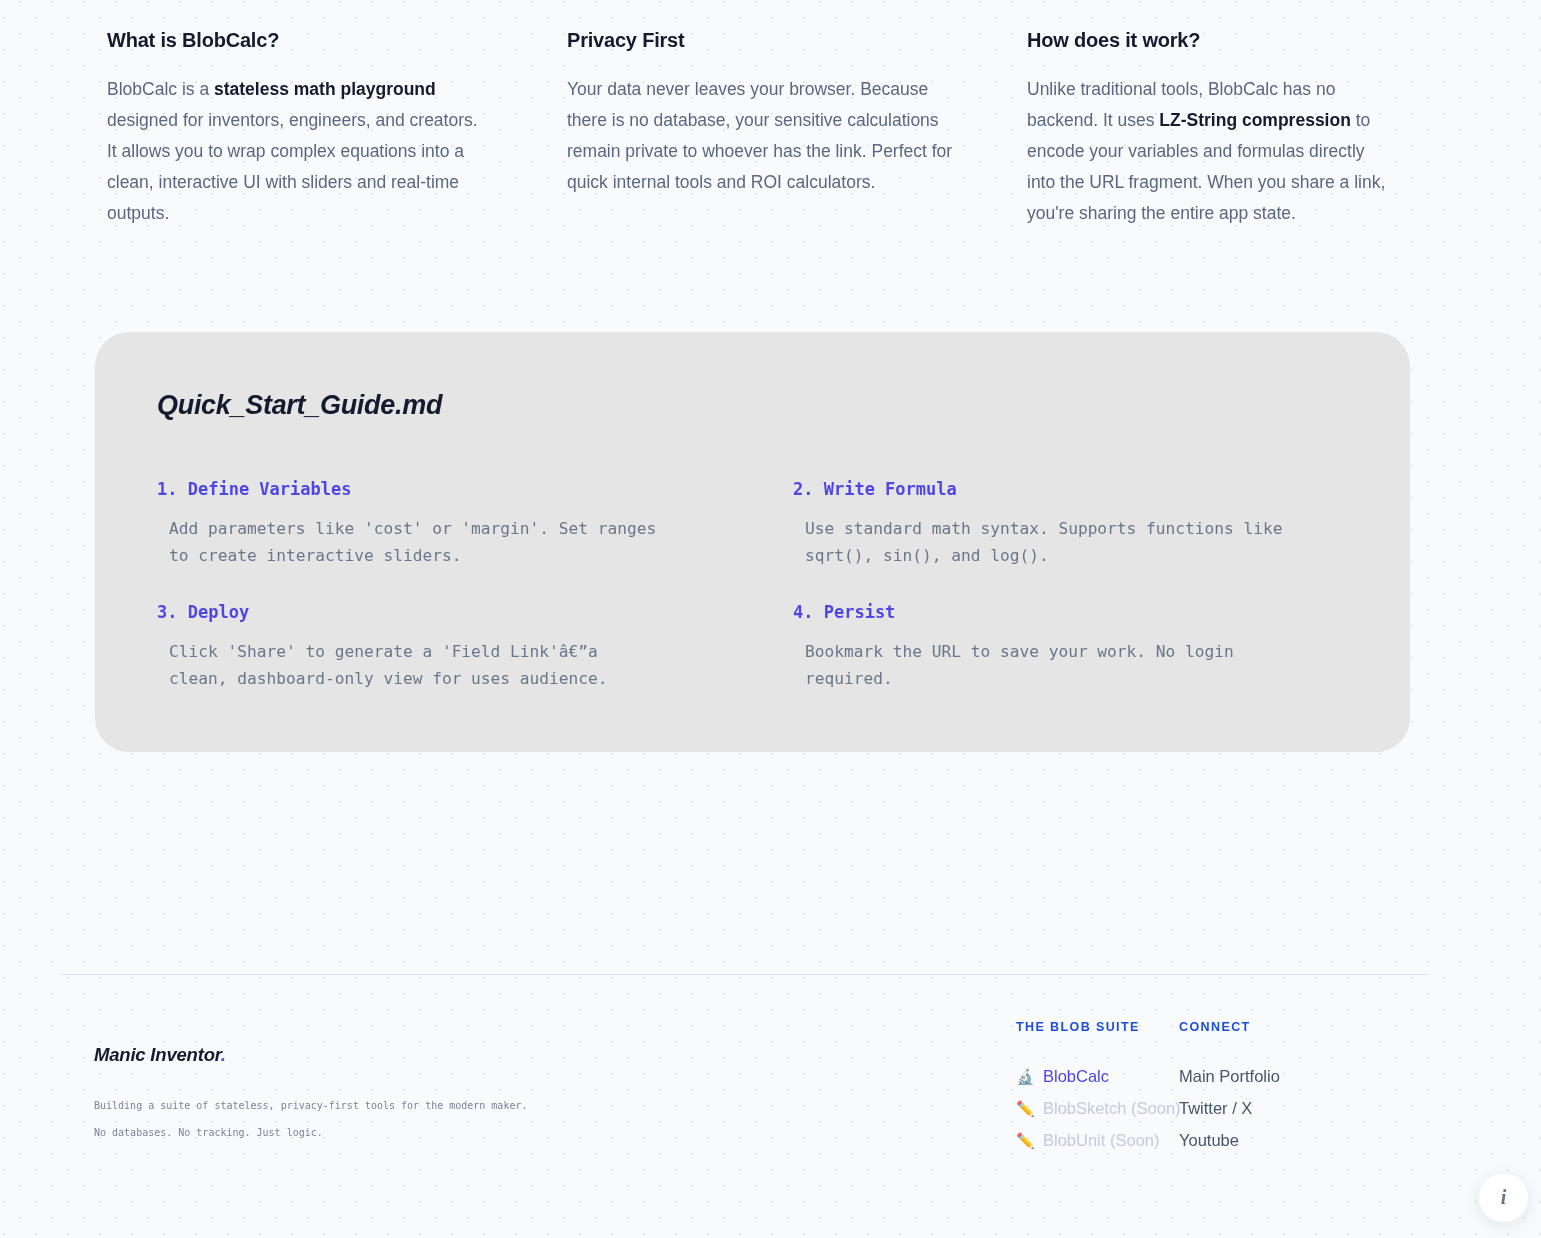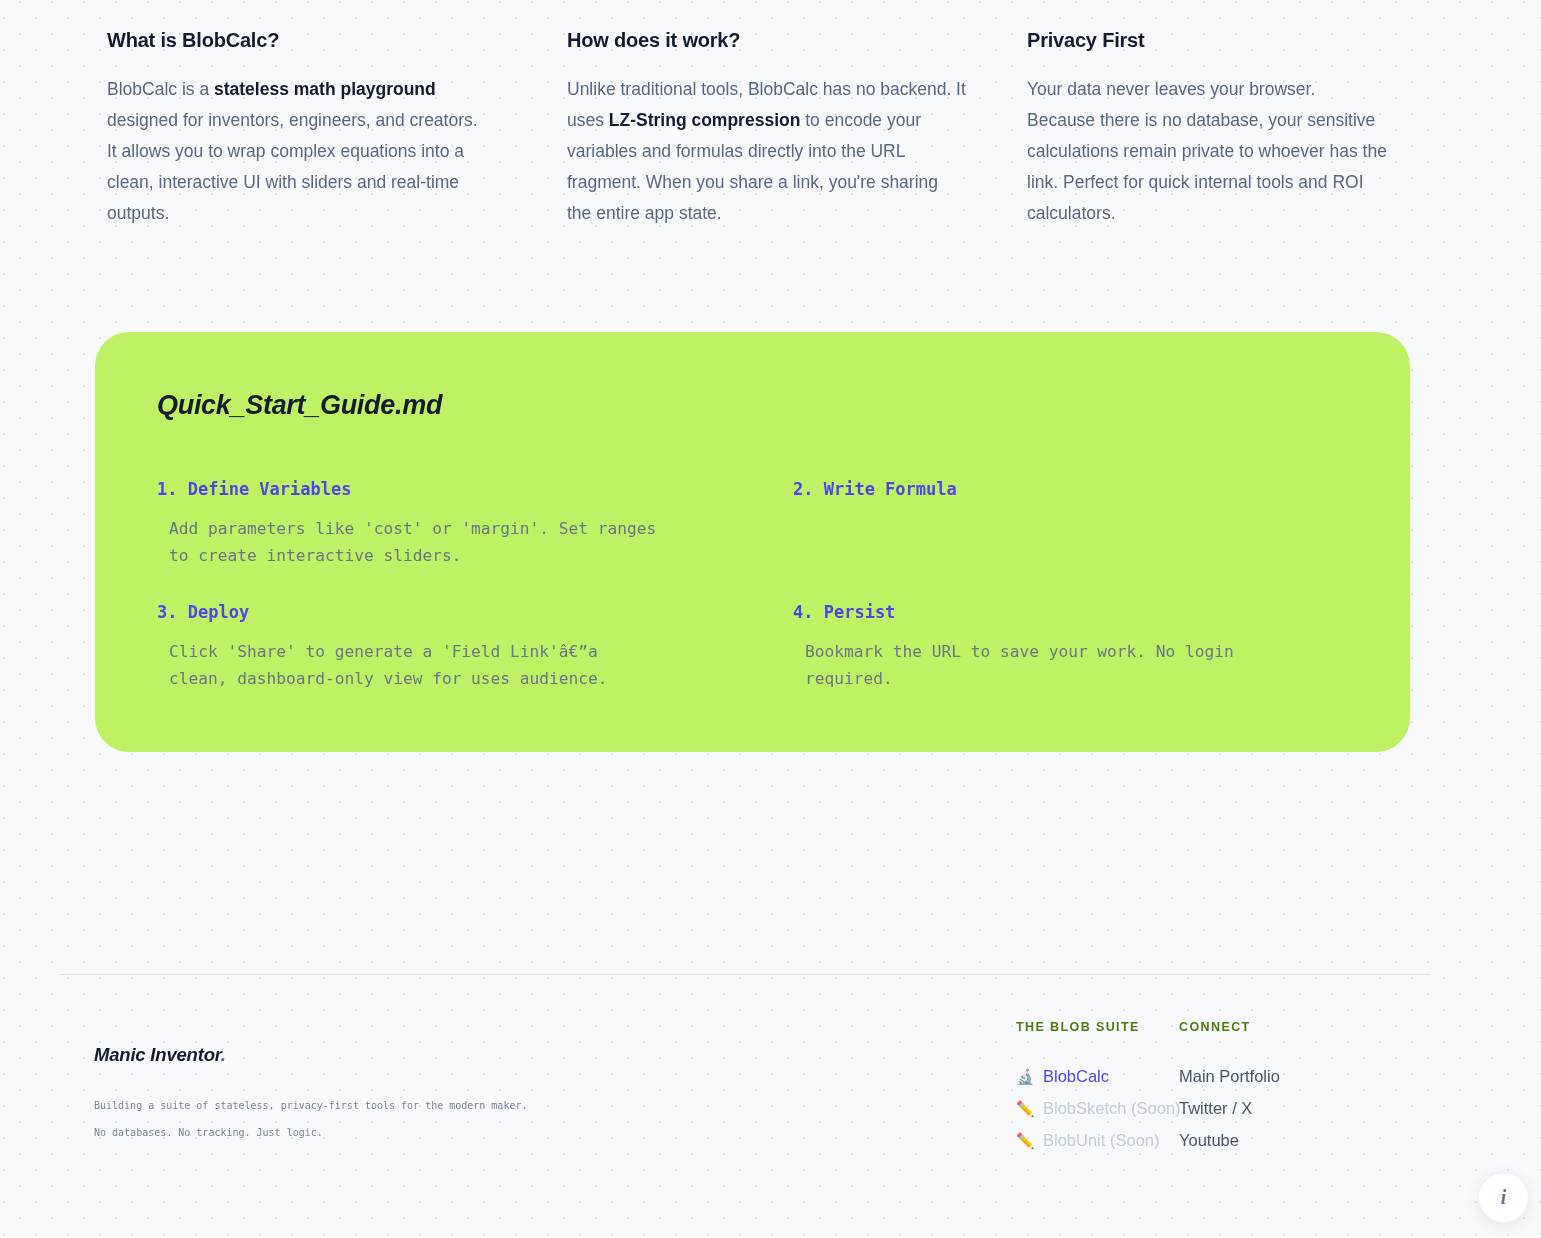--- a/index.html
+++ b/index.html
@@ -58,21 +58,21 @@
   .feature-col:nth-child(3) .feature-body { max-width: 360px; }
   .feature-body b { color: #151b2e; font-weight: bold; }
 
   
   .guide-card {
     position: absolute;
     left: 95px;
     top: 332px;
     width: 1315px;
     height: 420px;
-    background: #bef264;
+    background: #e5e5e5;
     border-radius: 34px;
     box-sizing: border-box;
     padding: 58px 62px;
   }
   .guide-title {
     font-size: 27px;
     font-weight: bold;
     font-style: italic;
     color: #151b2e;
     letter-spacing: -0.3px;
@@ -149,21 +149,21 @@
     position: absolute;
     top: 0;
   }
   .footer-col.suite { left: 1016px; width: 210px; }
   .footer-col.connect { left: 1179px; width: 200px; }
 
   .footer-col-title {
     font-size: 12.5px;
     font-weight: bold;
     letter-spacing: 1.4px;
-    color: #4d7c0f;
+    color: #1d4ed8;
     margin: 0 0 26px 0;
   }
   .footer-link {
     display: flex;
     align-items: center;
     gap: 9px;
     font-size: 16.5px;
     line-height: 32px;
     color: #475569;
     text-decoration: none;
@@ -205,39 +205,41 @@
 <body>
 
 <div class="page">
 
   <section class="features">
     <div class="feature-col">
       <h2 class="feature-title">What is BlobCalc?</h2>
       <p class="feature-body"><span>BlobCalc is a </span><b>stateless math playground</b><span> designed for inventors, engineers, and creators. It allows you to wrap complex equations into a clean, interactive UI with sliders and real-time outputs.</span></p>
     </div>
     <div class="feature-col">
+      <h2 class="feature-title">Privacy First</h2>
+      <p class="feature-body"><span>Your data never leaves your browser. Because there is no database, your sensitive calculations remain private to whoever has the link. Perfect for quick internal tools and ROI calculators.</span></p>
+    </div>
+    <div class="feature-col">
       <h2 class="feature-title">How does it work?</h2>
       <p class="feature-body"><span>Unlike traditional tools, BlobCalc has no backend. It uses </span><b>LZ-String compression</b><span> to encode your variables and formulas directly into the URL fragment. When you share a link, you're sharing the entire app state.</span></p>
-    </div>
-    <div class="feature-col">
-      <h2 class="feature-title">Privacy First</h2>
-      <p class="feature-body"><span>Your data never leaves your browser. Because there is no database, your sensitive calculations remain private to whoever has the link. Perfect for quick internal tools and ROI calculators.</span></p>
     </div>
   </section>
 
   <section class="guide-card">
     <h3 class="guide-title">Quick_Start_Guide.md</h3>
     <div class="steps-grid">
       <div>
         <p class="step-heading">1. Define Variables</p>
         <p class="step-body">Add parameters like 'cost' or 'margin'. Set ranges
 to create interactive sliders.</p>
       </div>
       <div>
         <p class="step-heading">2. Write Formula</p>
+        <p class="step-body">Use standard math syntax. Supports functions like
+sqrt(), sin(), and log().</p>
       </div>
       <div>
         <p class="step-heading">3. Deploy</p>
         <p class="step-body">Click 'Share' to generate a 'Field Link'â€”a
 clean, dashboard-only view for uses audience.</p>
       </div>
       <div>
         <p class="step-heading">4. Persist</p>
         <p class="step-body">Bookmark the URL to save your work. No login
 required.</p>

